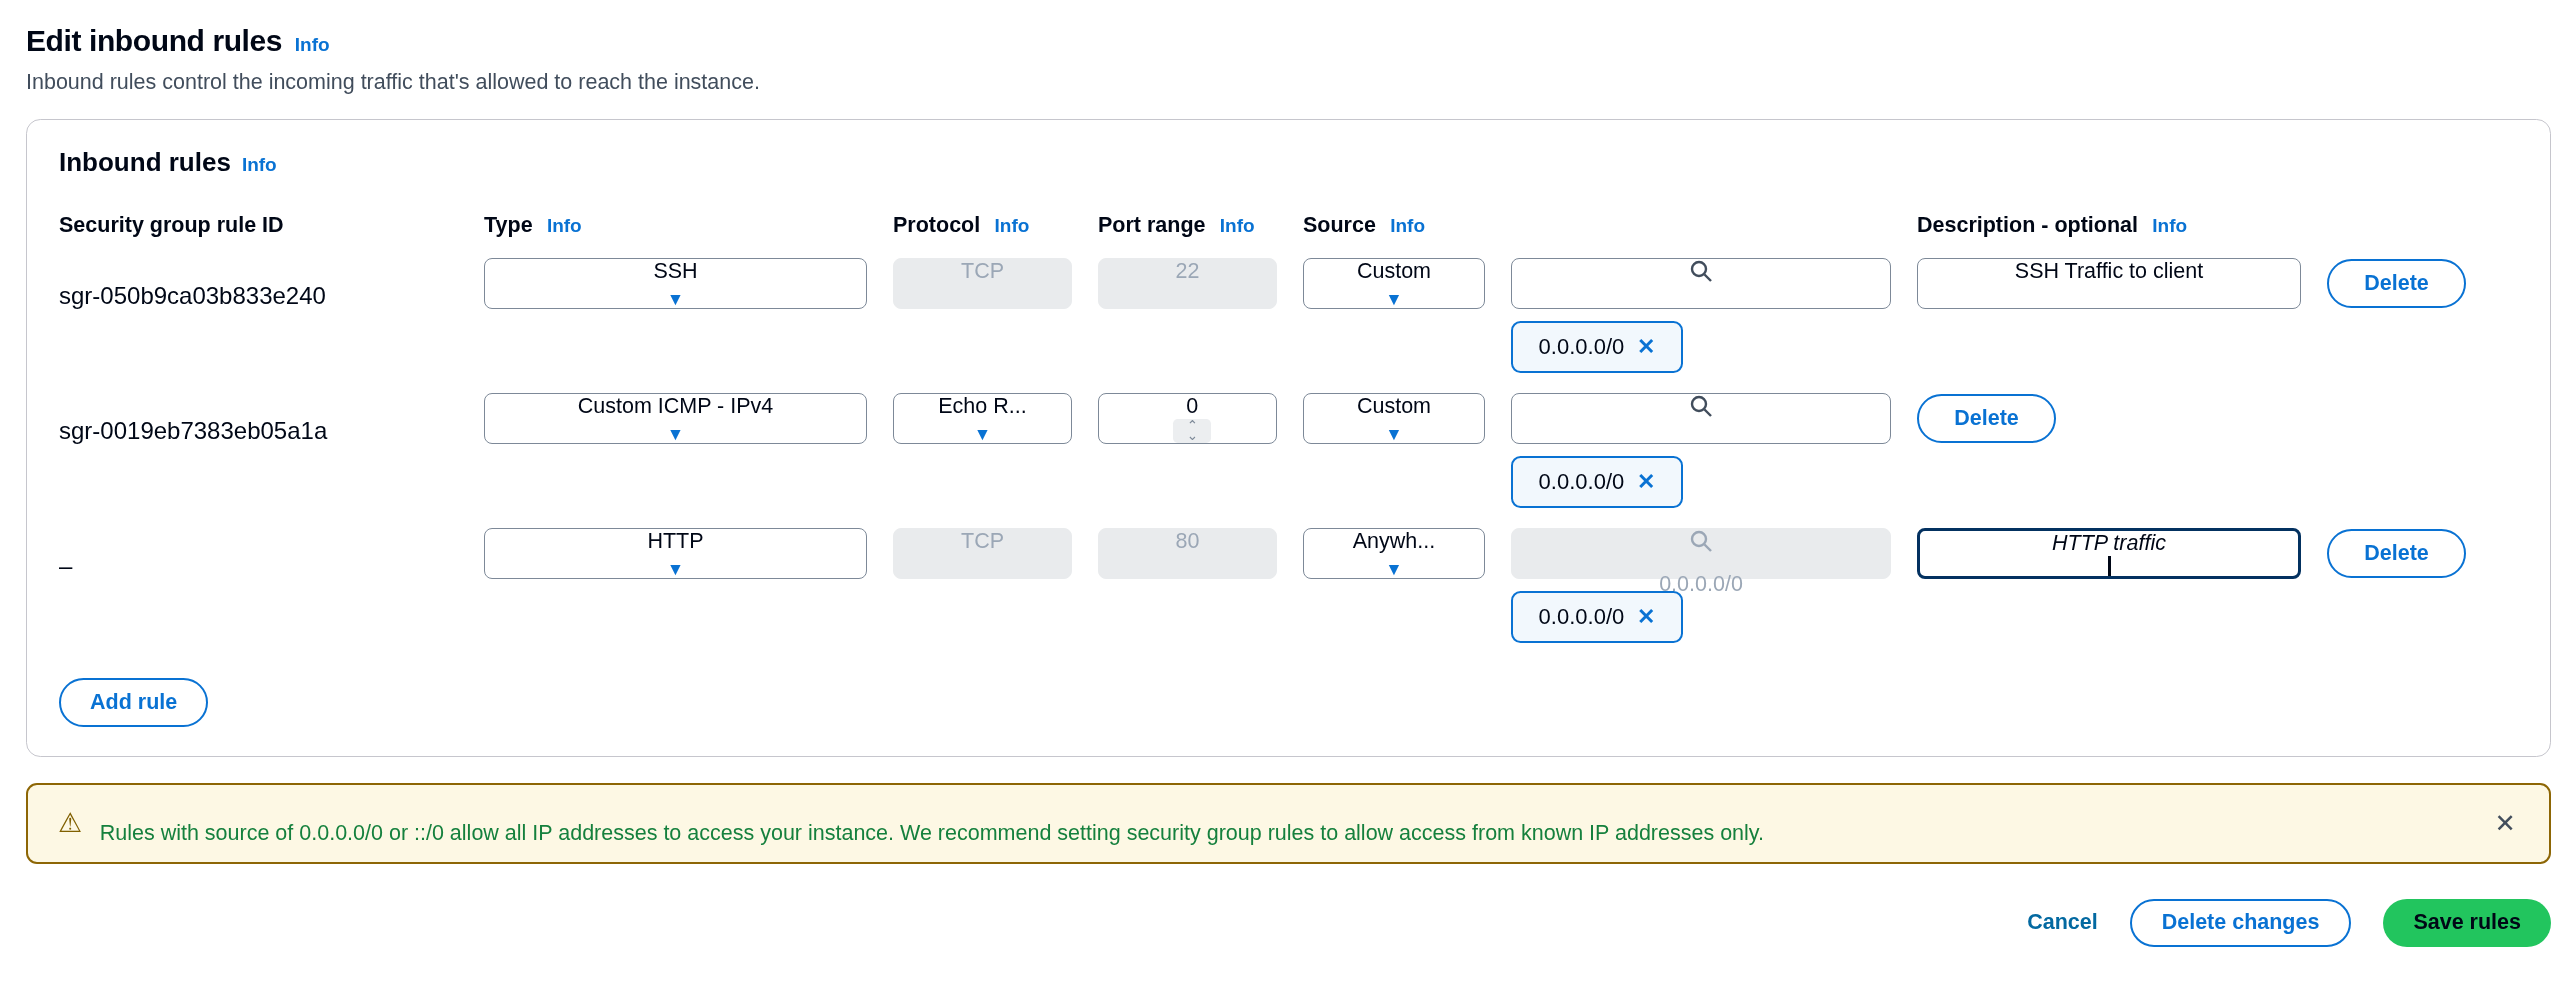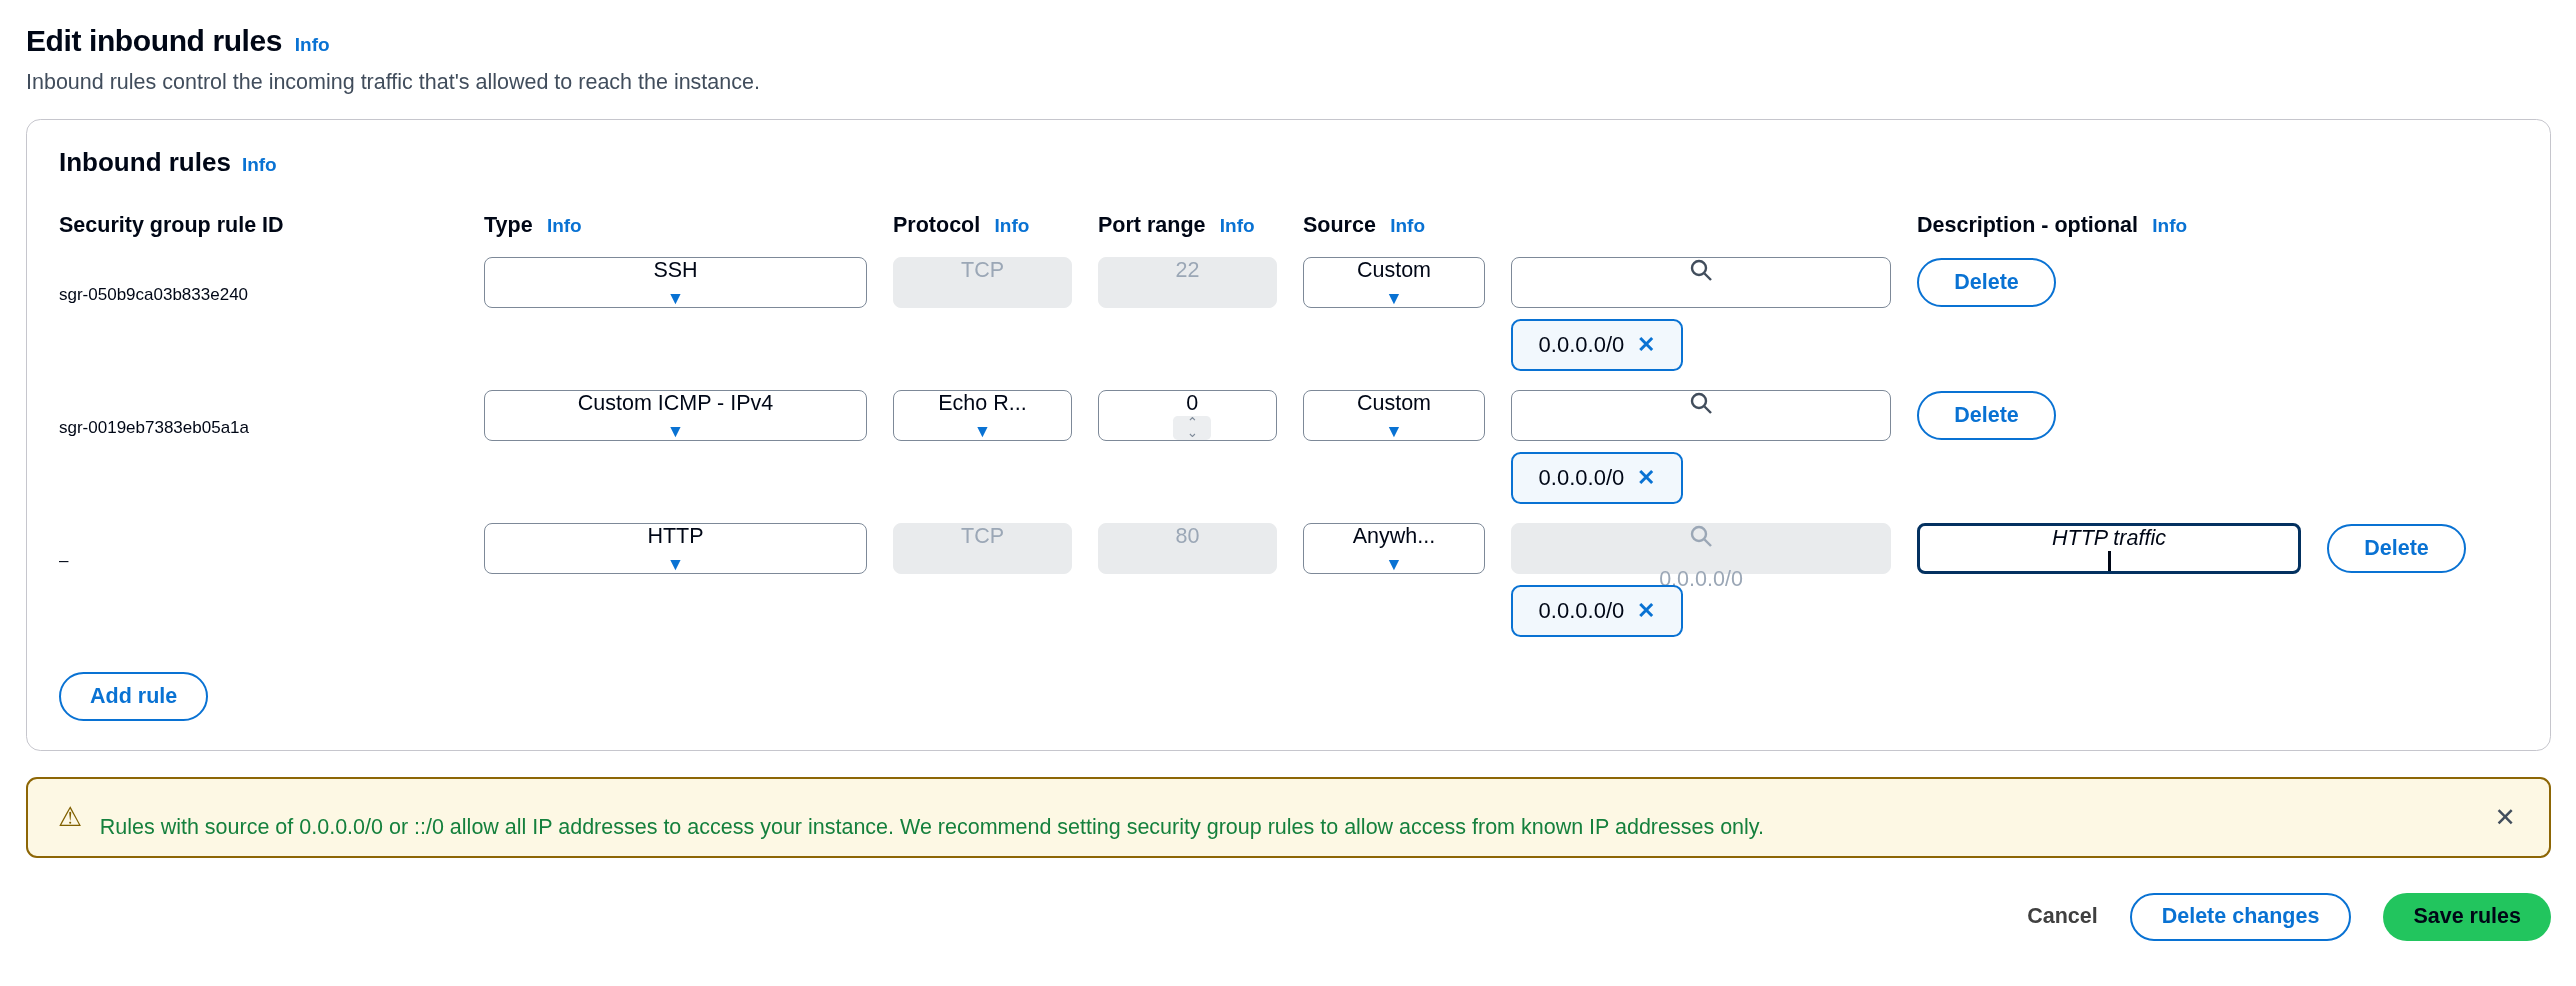--- a/index.html
+++ b/index.html
@@ -22,21 +22,21 @@
 
   .grid { display:grid;
     grid-template-columns:399px 383px 179px 179px 182px 380px 384px 139px;
     column-gap:26px; align-items:center; }
   .hdr { margin-top:35px; font-size:21.5px; font-weight:bold; }
   .hdr .hcell { display:flex; align-items:baseline; gap:14.3px; }
 
   .rule-row { margin-top:19px; }
   .tag-row  { margin-top:11px; }
 
-  .cell-id { font-size:17px; color:#000716;margin-top:25px; }
+  .cell-id { font-size:24px; color:#000716;margin-top:25px; }
 
   .field { height:51px; border:1.6px solid #7d8998; border-radius:8px;
     background:#fff; display:flex; align-items:center; padding:0 16px;
     font-size:21.5px; color:#000716;flex-direction:column; }
   .select { justify-content:space-between; cursor:pointer; }
   .caret { color:#0972d3; font-size:17.5px; line-height:1; }
   .disabled { background:#e9ebed; border-color:#e9ebed; color:#9ba7b6; }
 
   .search { gap:12.7px; }
   .search svg { flex:0 0 auto; }
@@ -67,21 +67,21 @@
   .warning { margin-top:25.4px; width:2525px; height:81px; background:#fdf8e4;
     border:2.4px solid #8d6605; border-radius:11px; display:flex; align-items:center;
     padding:0 30px; gap:17.5px; }
   .warning-icon { color:#806000; font-size:27px; line-height:1; }
   .warning-text { font-size:21.5px; color:#15803d; flex:1;margin-top:20px; }
   .warning-close { color:#424e5c; font-size:25.4px; cursor:pointer; padding:0 3.2px; }
 
   
   .footer { margin-top:35px; display:flex; align-items:center; justify-content:flex-end;
     gap:32px; width:2525px; }
-  .link-btn { color:#404040; font-size:21.5px; font-weight:bold; cursor:pointer; }
+  .link-btn { color:#0369a1; font-size:21.5px; font-weight:bold; cursor:pointer; }
   .btn-preview { height:48px; padding:0 30px; }
   .btn-save { height:48px; padding:0 30px; border:none; background:#22c55e;
     color:#000716; }
 </style>
 </head>
 <body>
 
 <div class="page-title-row">
   <h1 class="page-title">Edit inbound rules</h1>
   <span class="info-link">Info</span>
@@ -138,20 +138,23 @@
     </div>
     <div class="field search">
       <span>
         <svg width="24" height="24" viewBox="0 0 24 24" fill="none" stroke="#414d5c" stroke-width="2.4">
           <circle cx="10" cy="10" r="7"></circle>
             <line x1="15.5" y1="15.5" x2="22" y2="22"></line>
         </svg>
       </span>
       <span></span>
     </div>
+    <div class="field desc-input">
+      <span>SSH Traffic to client</span>
+    </div>
     <button class="btn btn-delete">Delete</button>
   </div>
   <div class="grid tag-row">
     <div></div>
       <div></div>
       <div></div>
       <div></div>
       <div></div>
     <div>
       <div class="tag">

